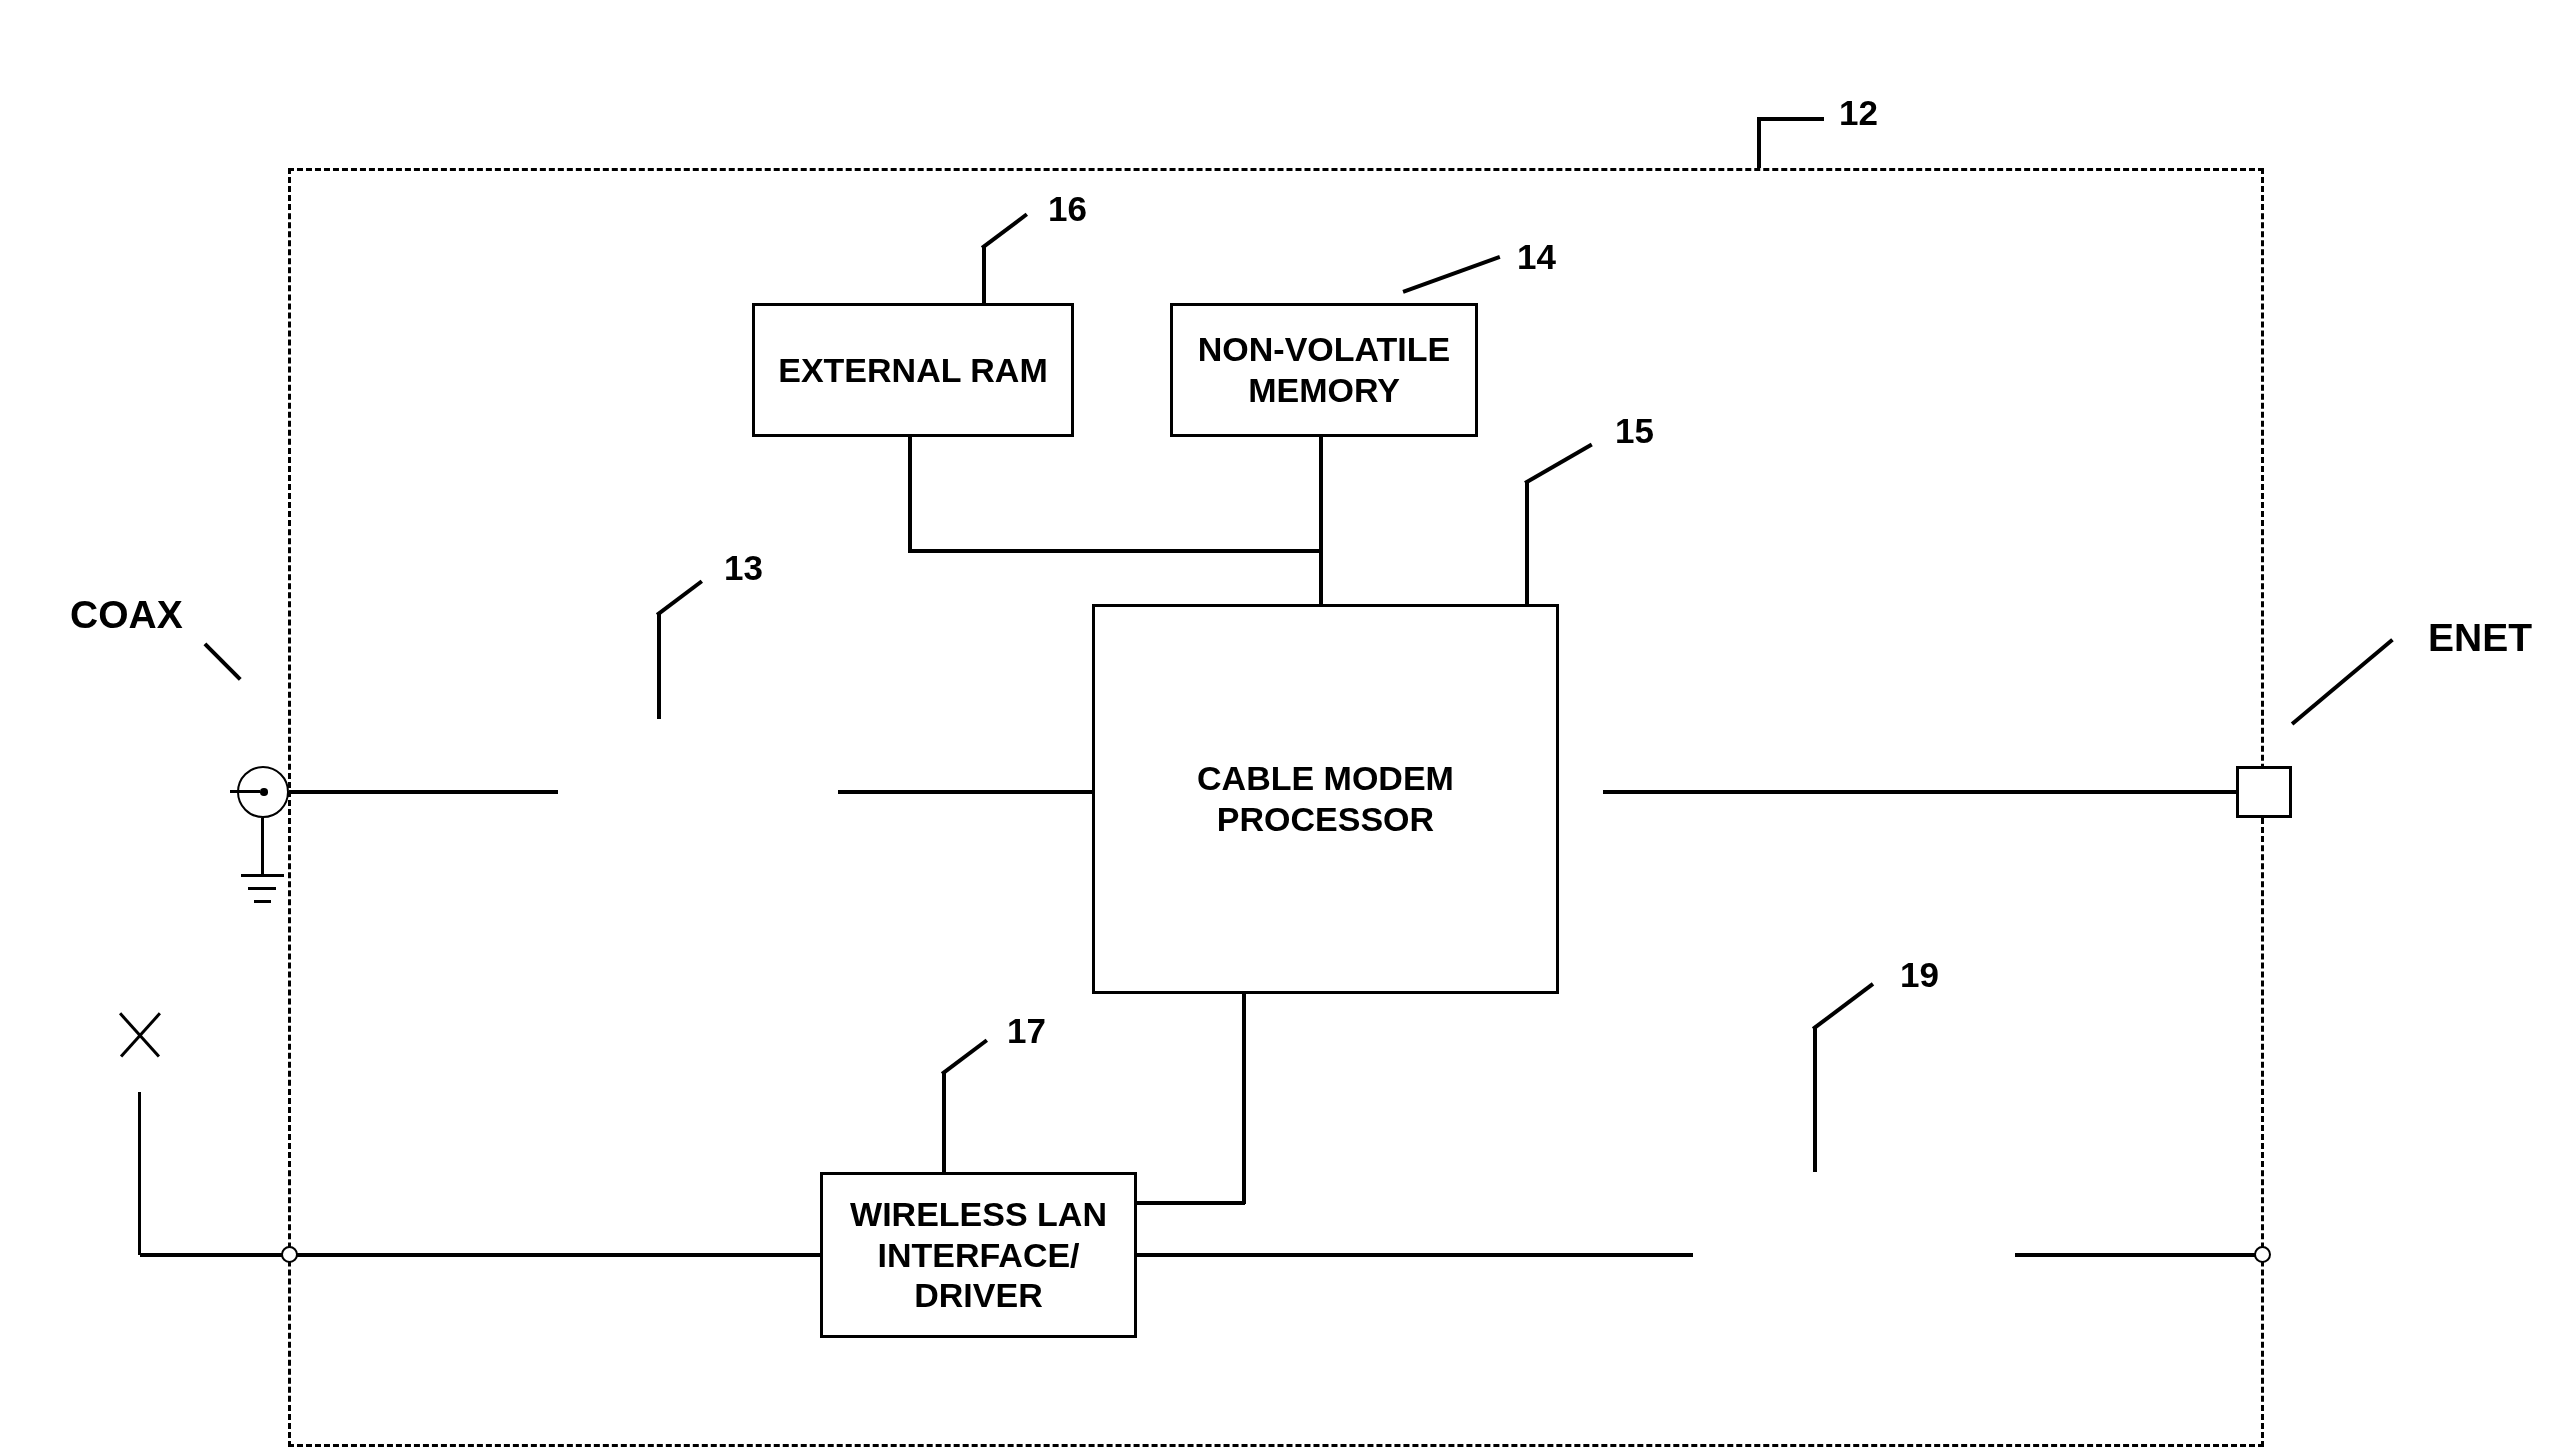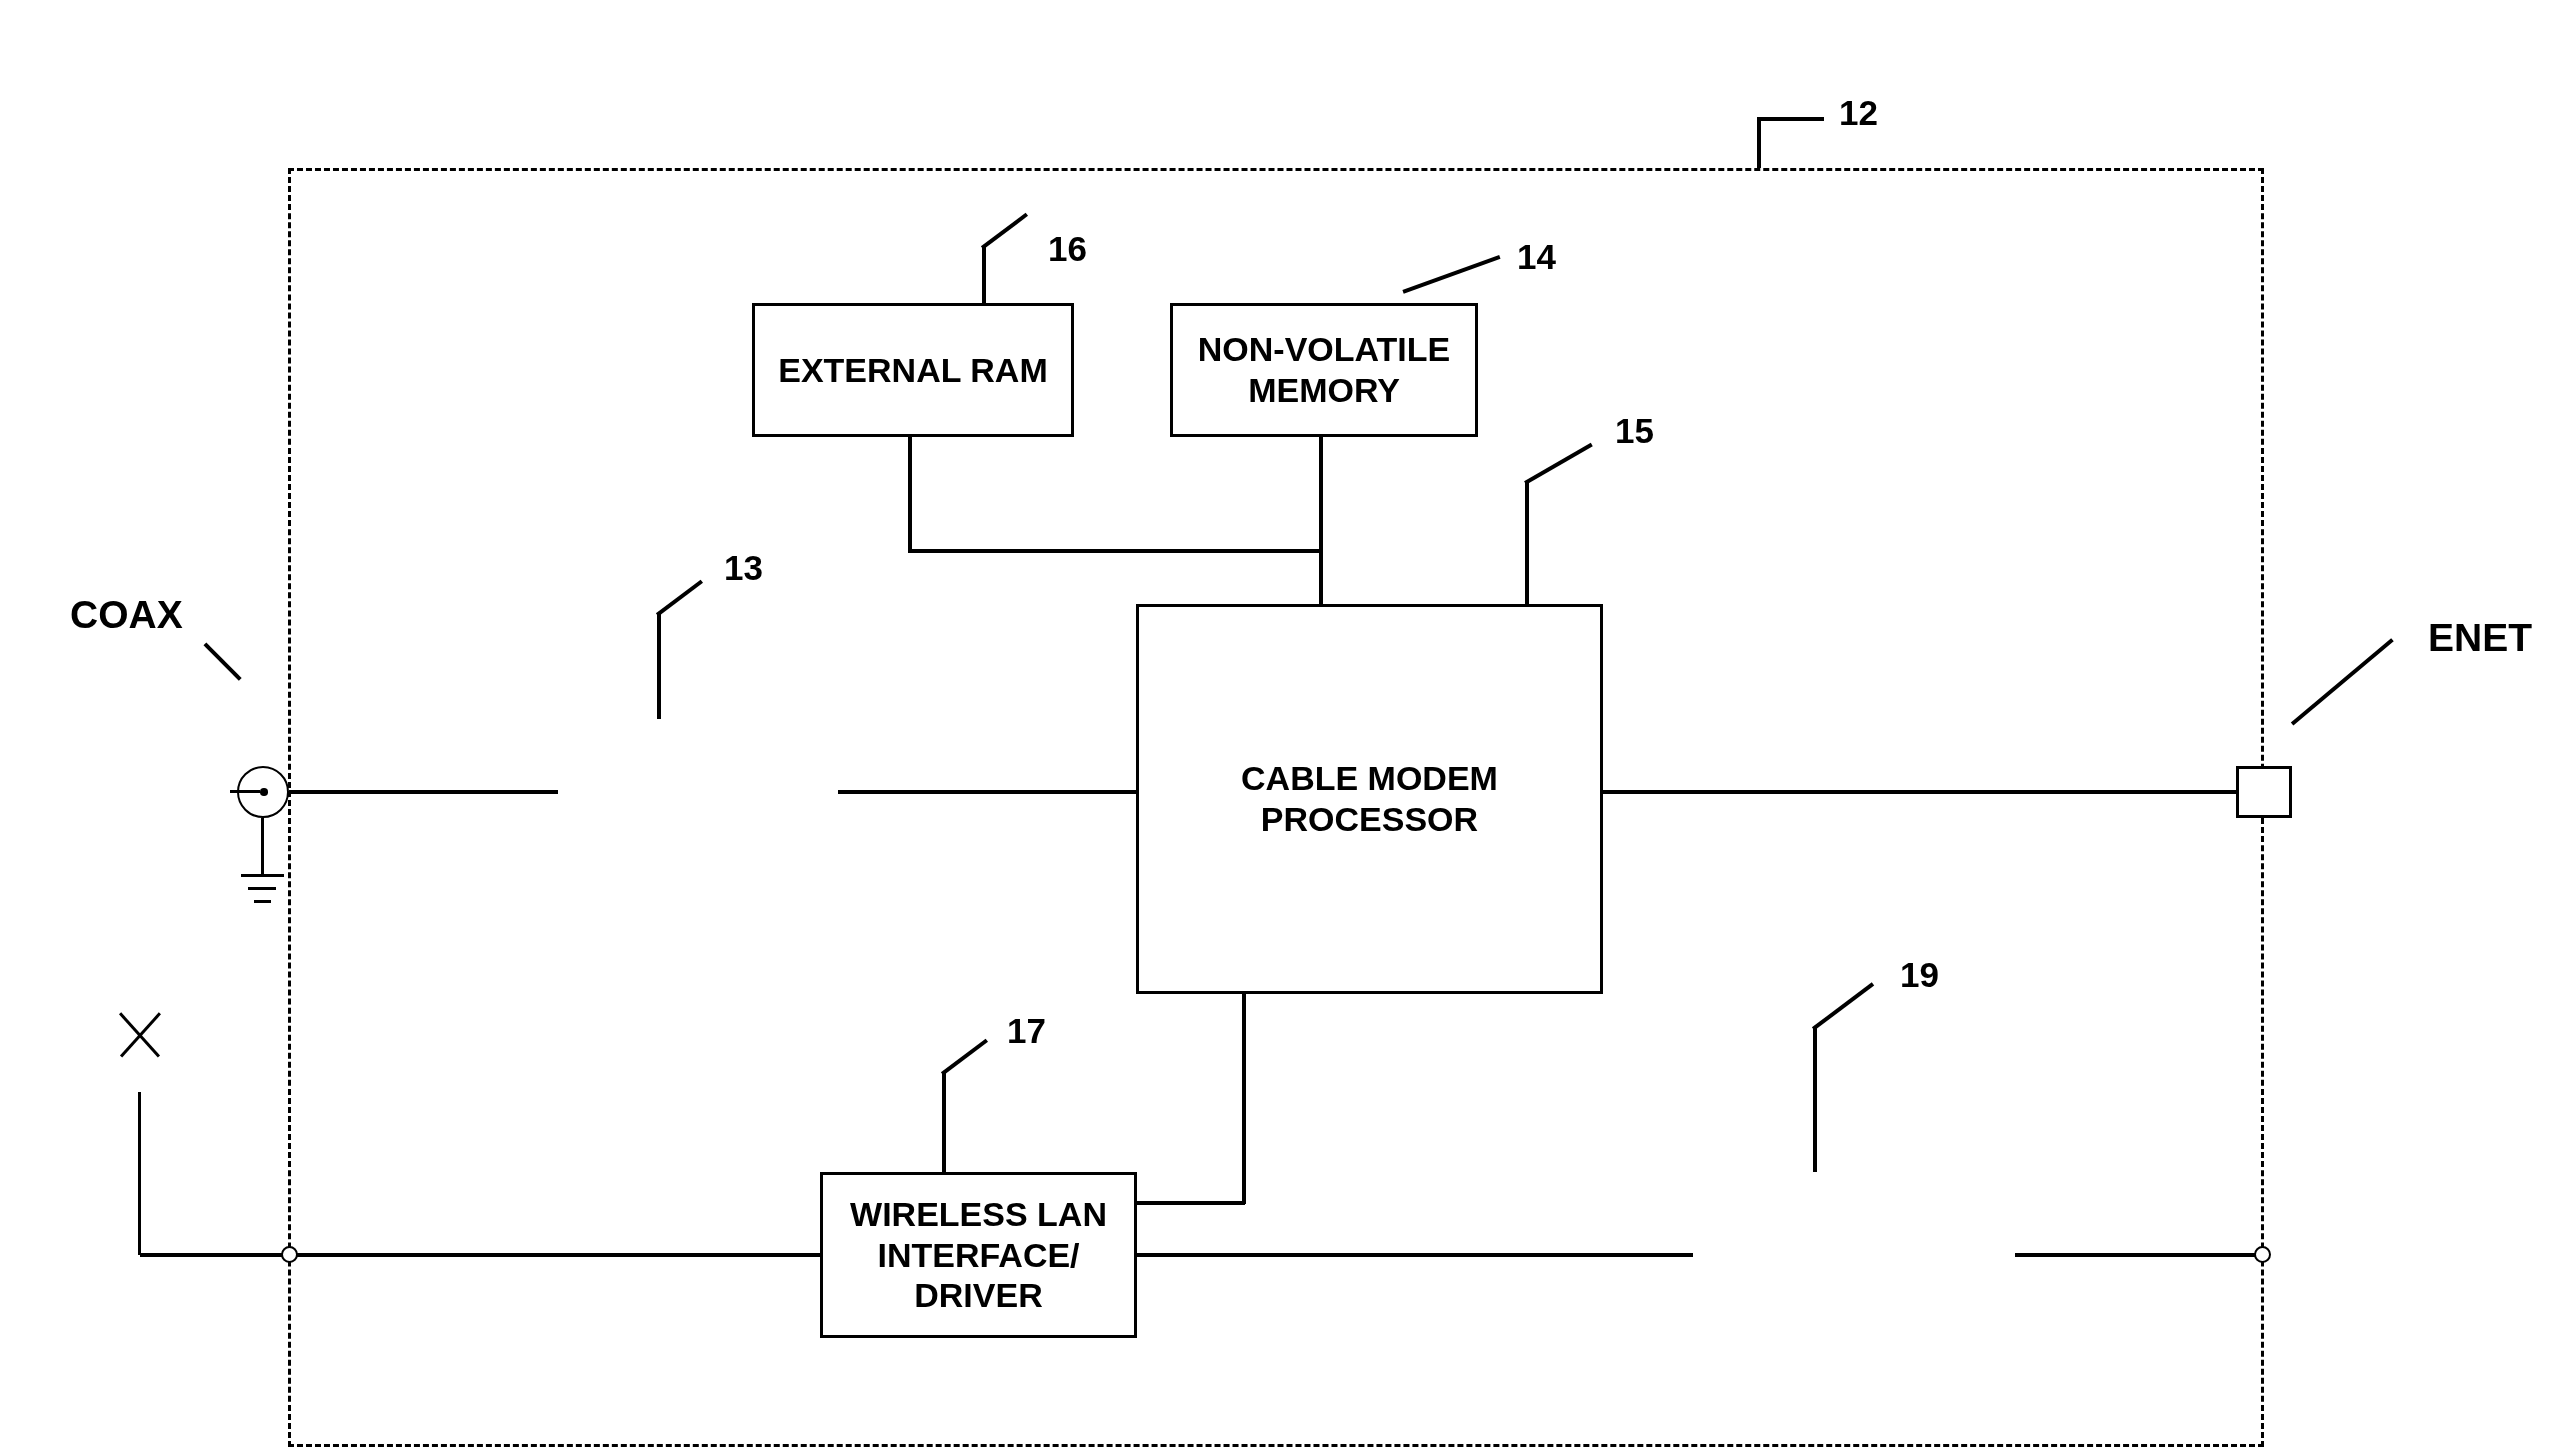--- a/index.html
+++ b/index.html
@@ -113,35 +113,35 @@
   <div class="label ref" style="left:724px; top:548px;">13</div>
 
   <div class="line hline" style="left:838px; top:790px; width:298px;"></div>
 
   <div class="box block-text" style="left:752px; top:303px; width:322px; height:134px;">
     <span>EXTERNAL RAM</span>
   </div>
 
   <div class="line vline" style="left:982px; top:246px; height:57px;"></div>
   <div class="line hline" style="left:982px; top:246px; width:56px; transform: rotate(-37deg); transform-origin: left center;"></div>
-  <div class="label ref" style="left:1048px; top:189px;margin-top:40px;">16</div>
+  <div class="label ref" style="left:1048px; top:189px;">16</div>
 
   <div class="box block-text" style="left:1170px; top:303px; width:308px; height:134px;">
     <span>NON-VOLATILE MEMORY</span>
   </div>
 
   <div class="line hline" style="left:1403px; top:290px; width:103px; transform: rotate(-20deg); transform-origin: left center;"></div>
   <div class="label ref" style="left:1517px; top:237px;">14</div>
 
   <div class="line vline" style="left:908px; top:437px; height:112px;"></div>
   <div class="line hline" style="left:908px; top:549px; width:415px;"></div>
 
   <div class="line vline" style="left:1319px; top:437px; height:167px;"></div>
 
-  <div class="box block-text" style="left:1136px; top:604px; width:467px; height:390px;">
+  <div class="box block-text" style="left:1092px; top:604px; width:467px; height:390px;">
     <span>CABLE MODEM PROCESSOR</span>
   </div>
 
   <div class="line vline" style="left:1525px; top:481px; height:123px;"></div>
   <div class="line hline" style="left:1525px; top:481px; width:77px; transform: rotate(-30deg); transform-origin: left center;"></div>
   <div class="label ref" style="left:1615px; top:411px;">15</div>
 
   <div class="line hline" style="left:1603px; top:790px; width:644px;"></div>
 
   <div class="enet-port" style="left:2236px; top:766px; width:56px; height:52px;"></div>

